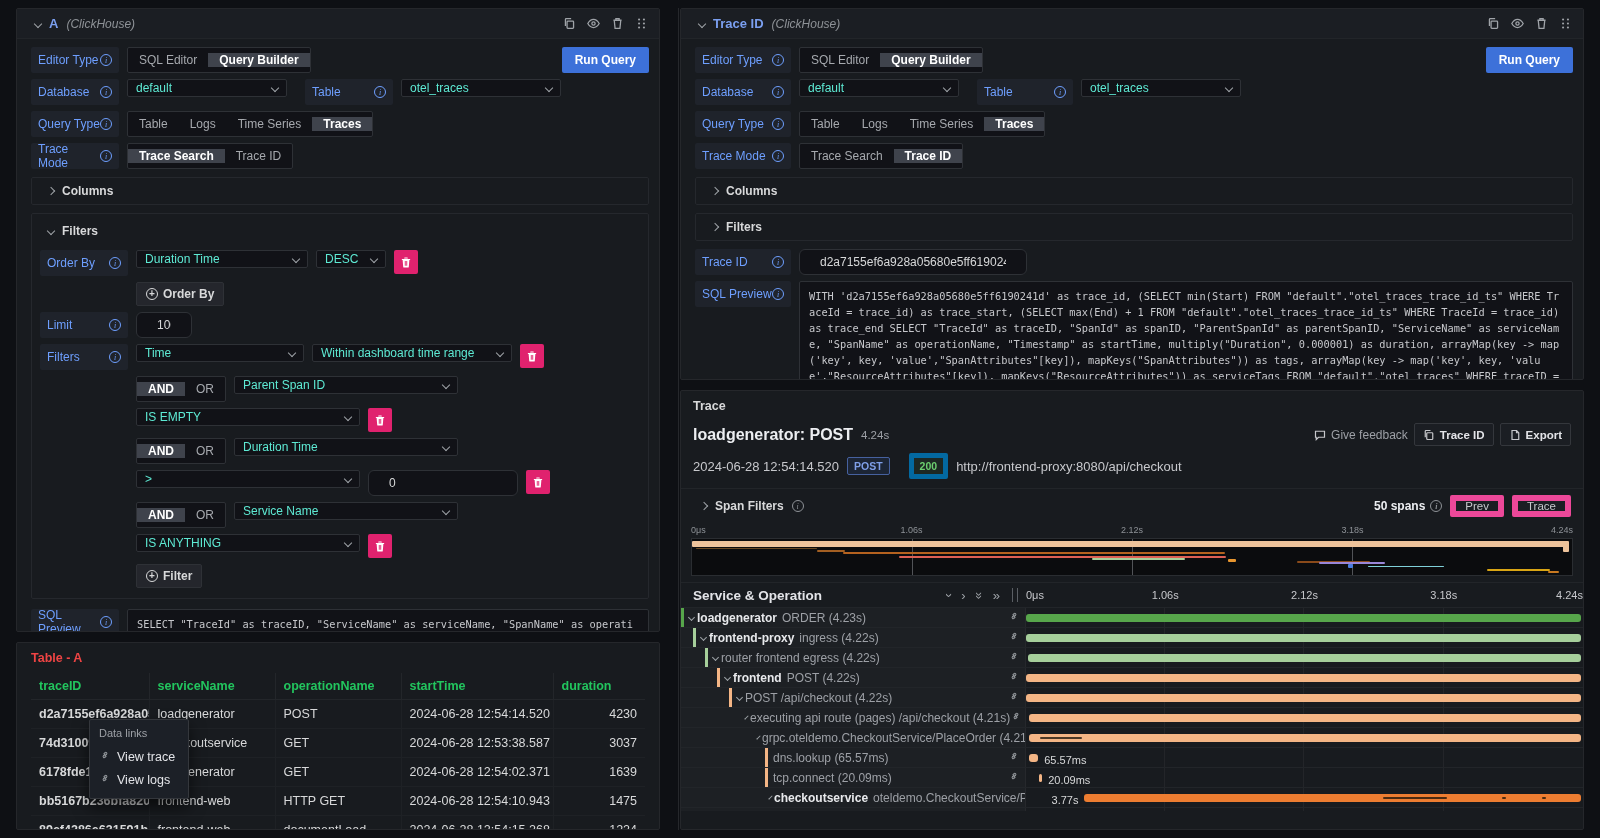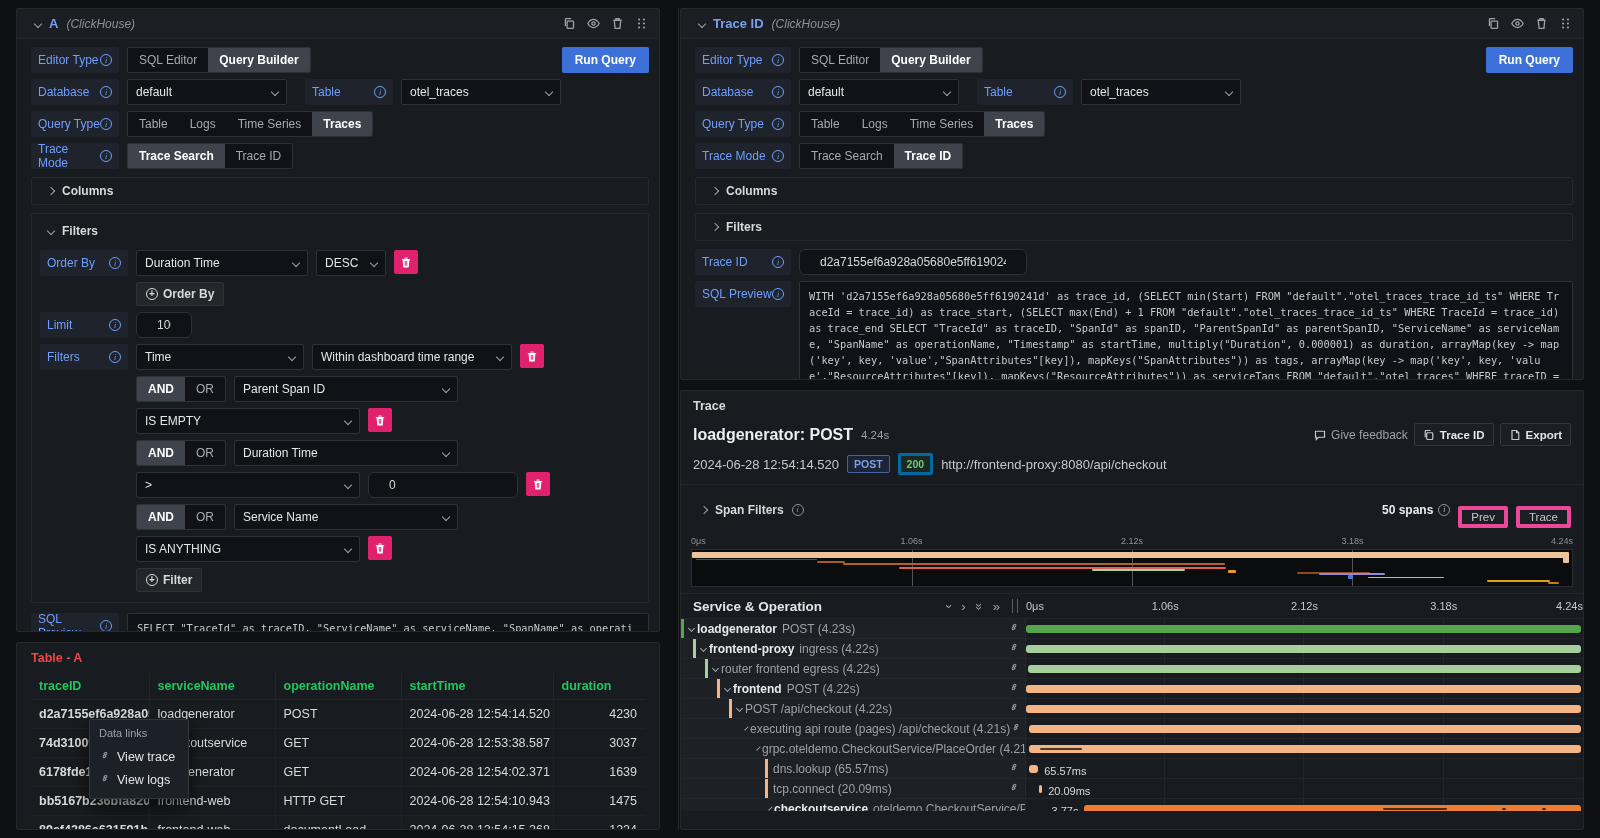--- a/index.html
+++ b/index.html
@@ -23,30 +23,30 @@
 
   .qbody { padding:8px 10px 10px 14px; }
   .frow { display:flex; align-items:flex-start; gap:8px; margin-bottom:6px; }
   .lbl { width:88px; min-width:88px; height:26px; background:#1f232b; border-radius:2px;
     display:flex; align-items:center; justify-content:space-between; padding:0 7px; color:#6e9fff; font-size:12px; }
   .lbl.w96{ width:96px; min-width:96px; }
   .info { width:12px; height:12px; min-width:12px; border:1px solid #6e9fff; border-radius:50%; color:#6e9fff;
     font-size:8px; display:inline-flex; align-items:center; justify-content:center; font-style:italic; font-family:"Liberation Serif",serif; cursor:pointer;}
   .info.gray { border-color:#8e9297; color:#8e9297; }
 
-  .seg { display:flex; background:#111217; border:1px solid #2e3136; border-radius:2px; height:26px; overflow:hidden;}
+  .seg { display:flex; background:#111217; border:1px solid #2e3136; border-radius:2px; height:26px; overflow:hidden;align-items:center;}
   .seg .opt { padding:0 11px; display:flex; align-items:center; color:#a6a9ae; cursor:pointer; white-space:nowrap; }
   .seg .opt.active { background:#3f434c; color:#fff; font-weight:bold; }
 
   .btn-primary { height:26px; background:#3d71d9; color:#fff; border:none; border-radius:2px;
     font-weight:bold; font-size:12px; padding:0 13px; cursor:pointer; }
   .push { margin-left:auto; }
 
-  .select { height:26px; background:#111217; border:1px solid #2e3136; border-radius:2px;
-    display:flex; align-items:center; justify-content:space-between; padding:0 8px; color:#e5e5e5; cursor:pointer; }
+  .select { height:18px; background:#111217; border:1px solid #2e3136; border-radius:2px;
+    display:flex; align-items:center; justify-content:space-between; padding:0 8px; color:#5eead4; cursor:pointer; }
   .chev { width:6px; height:6px; border-right:1.5px solid #9fa3a8; border-bottom:1.5px solid #9fa3a8;
     display:inline-block; transform:rotate(45deg); margin-left:8px; }
   .chev.right { transform:rotate(-45deg); }
   .input { height:26px; background:#111217; border:1px solid #2e3136; border-radius:6px; color:#d8d9da;
     padding:0 20px; font-size:12px; font-family:inherit; }
 
   .collapse { border:1px solid #25282d; border-radius:2px; padding:6px 8px; margin:8px 0 0 0;
     display:flex; align-items:center; gap:8px; color:#d8d9da; cursor:pointer; font-weight:bold; }
   .filters-box { border:1px solid #25282d; border-radius:2px; padding:6px 8px 10px 8px; margin-top:8px; }
   .filters-head { display:flex; align-items:center; gap:8px; font-weight:bold; color:#d8d9da; padding:4px 0 12px 0; cursor:pointer;}
@@ -88,27 +88,27 @@
   .tr-name { font-size:16px; font-weight:bold; color:#eceef1; }
   .tr-dur { color:#9da0a6; font-size:11.5px; margin-left:8px; }
   .tr-btns { margin-left:auto; display:flex; gap:6px; align-items:center; }
   .fb { color:#9da0a6; display:flex; align-items:center; gap:5px; font-size:12px; cursor:pointer; }
   .sm-btn { height:23px; background:#1b1e23; border:1px solid #34373c; border-radius:2px; color:#e3e4e8;
     display:inline-flex; align-items:center; gap:5px; padding:0 8px; font-weight:bold; font-size:11.5px; cursor:pointer; }
   .sm-btn svg, .fb svg { width:12px; height:12px; fill:none; stroke:#c7c8cc; stroke-width:1.6; }
   .tr-sub { display:flex; align-items:center; gap:8px; padding:7px 12px 9px 12px; font-size:13px; color:#c7c8cc; }
   .badge { font-size:10.5px; font-weight:bold; padding:2px 6px; border-radius:2px; }
   .badge.post { color:#7f9fe8; border:1px solid #46619f; background:rgba(61,113,217,.12); }
-  .badge.ok   { color:#6ccf70; border:3px solid #0369a1; background:rgba(62,143,74,.12); }
+  .badge.ok   { color:#6ccf70; border:5px solid #0369a1; background:rgba(62,143,74,.12);margin-left:11px; }
 
   .sf-row { display:flex; align-items:center; gap:8px; border-top:1px solid #222529; padding:6px 12px; }
   .sf-row .t { font-weight:bold; color:#d8d9da; }
   .spans-count { margin-left:auto; font-weight:bold; color:#eceef1; display:flex; gap:5px; align-items:center;}
-  .pn { height:22px; padding:0 9px; background:#1b1e23; border:4px solid #ec4899; border-radius:2px;
-    color:#c7c8cc; font-size:11.5px; display:flex; align-items:center; cursor:pointer;margin-top:15px;}
+  .pn { height:22px; padding:0 9px; background:#1b1e23; border:6px solid #ec4899; border-radius:2px;
+    color:#c7c8cc; font-size:11.5px; display:flex; align-items:center; cursor:pointer;}
 
   .minimap { margin:2px 10px 6px 10px; position:relative; }
   .mm-ticks { display:flex; position:relative; height:13px; font-size:9px; color:#8e9297; }
   .mm-ticks span { position:absolute; transform:translateX(-50%); }
   .mm-ticks span:first-child { transform:none; }
   .mm-ticks span:last-child { transform:translateX(-100%); }
   .mm-map { height:38px; background:#0b0c0e; border:1px solid #2a2d31; position:relative; overflow:hidden; cursor:crosshair;}
   .mm-grid { position:absolute; top:0; bottom:0; width:1px; background:#6f7276; opacity:.7; }
   .mm-seg { position:absolute; border-radius:1px; }
 
@@ -672,21 +672,21 @@
             <span style="left: 100%;">4.24s</span>
           </div>
       </div>
       <div class="srows" id="span-rows">
           <div class="srow">
             <div class="scell">
               <span style="width: 0px; min-width: 0px; align-self: stretch;"></span>
               <span class="accent" style="background: rgb(87, 166, 75);"></span>
               <span class="chev"></span>
               <span class="sname">loadgenerator</span>
-              <span class="sop">POST (4.23s)</span>
+              <span class="sop">ORDER (4.23s)</span>
               <span class="slink"><svg viewBox="0 0 24 24">
                   <path d="M10.6 13.4a1 1 0 0 0 1.4 1.4l4-4a3.2 3.2 0 0 0-4.5-4.5l-2.2 2.2a1 1 0 1 0 1.4 1.4l2.2-2.2a1.2 1.2 0 0 1 1.7 1.7z"></path>
                   <path d="M13.4 10.6a1 1 0 0 0-1.4-1.4l-4 4a3.2 3.2 0 0 0 4.5 4.5l2.2-2.2a1 1 0 1 0-1.4-1.4l-2.2 2.2a1.2 1.2 0 0 1-1.7-1.7z"></path>
                 </svg></span>
             </div>
             <div class="bcell">
               <div class="bar" style="left: 0%; width: 99.7%; background: rgb(87, 166, 75);"></div>
             </div>
           </div>
           <div class="srow">

